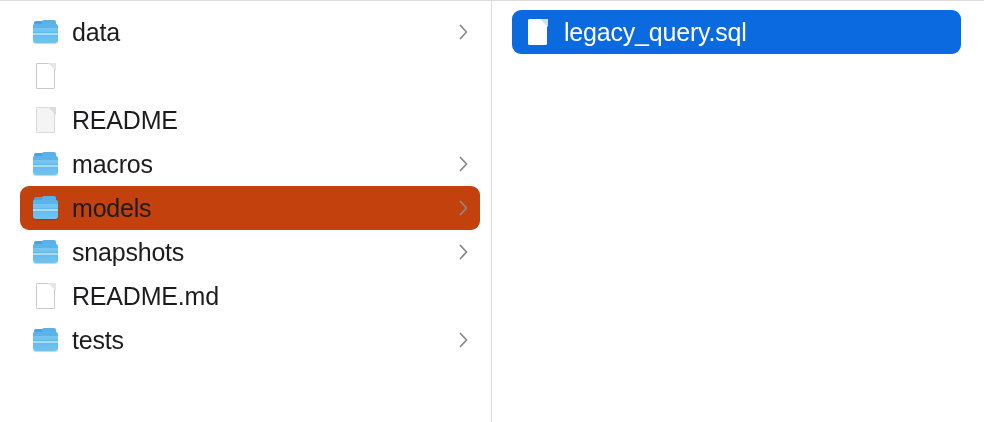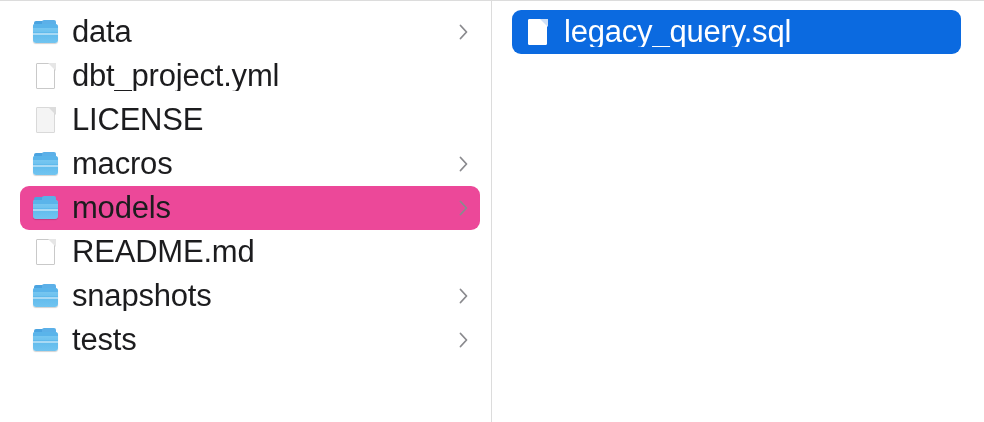--- a/index.html
+++ b/index.html
@@ -53,21 +53,21 @@
     margin: 0 11px 0 20px;
     padding: 0 10px 0 12px;
     box-sizing: border-box;
     border-radius: 9px;
   }
   .column-right .row {
     margin: 0 23px 0 20px;
   }
 
   .row.selected-inactive {
-    background: #ec4899;
+    background: #c2410c;
   }
   .row.selected-active {
     background: #0b6ae0;
   }
 
   .icon {
     flex: 0 0 auto;
     width: 28px;
     height: 30px;
     position: relative;
@@ -153,21 +153,21 @@
   
   .row.selected-active .icon-doc .page {
     background: #ffffff;
     border-color: #ffffff;
   }
   .row.selected-active .icon-doc .fold {
     border-top-color: #cfe0f7;
   }
 
   .label {
-    font-size: 31px;
+    font-size: 25px;
     line-height: 30px;
     color: #1c1c1e;
     letter-spacing: -0.2px;
     white-space: nowrap;
     flex: 1 1 auto;
     overflow: hidden;
   }
   .row.selected-active .label {
     color: #ffffff;
   }
@@ -205,33 +205,32 @@
             <svg width="12" height="20" viewBox="0 0 12 20">
               <path d="M2.5 3.5 L8.5 10 L2.5 16.5" fill="none" stroke="#8a8a8e" stroke-width="1.8" stroke-linecap="round" stroke-linejoin="round"></path>
             </svg>
           </span>
         </div>
         <div class="row">
           <span class="icon icon-doc">
             <span class="page"></span>
             <span class="fold"></span>
           </span>
-          <span class="label">dbt_project.yml</span>
           <span class="chevron hidden">
             <svg width="12" height="20" viewBox="0 0 12 20">
               <path d="M2.5 3.5 L8.5 10 L2.5 16.5" fill="none" stroke="#8a8a8e" stroke-width="1.8" stroke-linecap="round" stroke-linejoin="round"></path>
             </svg>
           </span>
         </div>
         <div class="row">
           <span class="icon icon-doc plain">
             <span class="page"></span>
             <span class="fold"></span>
           </span>
-          <span class="label">LICENSE</span>
+          <span class="label">README</span>
           <span class="chevron hidden">
             <svg width="12" height="20" viewBox="0 0 12 20">
               <path d="M2.5 3.5 L8.5 10 L2.5 16.5" fill="none" stroke="#8a8a8e" stroke-width="1.8" stroke-linecap="round" stroke-linejoin="round"></path>
             </svg>
           </span>
         </div>
         <div class="row">
           <span class="icon icon-folder">
             <span class="tab"></span>
             <span class="tab2"></span>
@@ -248,48 +247,48 @@
         </div>
         <div class="row selected-inactive">
           <span class="icon icon-folder">
             <span class="tab"></span>
             <span class="tab2"></span>
             <span class="body"></span>
             <span class="lip"></span>
             <span class="shine"></span>
           </span>
           <span class="label">models</span>
+          <span class="chevron">
+            <svg width="12" height="20" viewBox="0 0 12 20">
+              <path d="M2.5 3.5 L8.5 10 L2.5 16.5" fill="none" stroke="#8a8a8e" stroke-width="1.8" stroke-linecap="round" stroke-linejoin="round"></path>
+            </svg>
+          </span>
+        </div>
+        <div class="row">
+          <span class="icon icon-folder">
+            <span class="tab"></span>
+            <span class="tab2"></span>
+            <span class="body"></span>
+            <span class="lip"></span>
+            <span class="shine"></span>
+          </span>
+          <span class="label">snapshots</span>
           <span class="chevron">
             <svg width="12" height="20" viewBox="0 0 12 20">
               <path d="M2.5 3.5 L8.5 10 L2.5 16.5" fill="none" stroke="#8a8a8e" stroke-width="1.8" stroke-linecap="round" stroke-linejoin="round"></path>
             </svg>
           </span>
         </div>
         <div class="row">
           <span class="icon icon-doc">
             <span class="page"></span>
             <span class="fold"></span>
           </span>
           <span class="label">README.md</span>
           <span class="chevron hidden">
-            <svg width="12" height="20" viewBox="0 0 12 20">
-              <path d="M2.5 3.5 L8.5 10 L2.5 16.5" fill="none" stroke="#8a8a8e" stroke-width="1.8" stroke-linecap="round" stroke-linejoin="round"></path>
-            </svg>
-          </span>
-        </div>
-        <div class="row">
-          <span class="icon icon-folder">
-            <span class="tab"></span>
-            <span class="tab2"></span>
-            <span class="body"></span>
-            <span class="lip"></span>
-            <span class="shine"></span>
-          </span>
-          <span class="label">snapshots</span>
-          <span class="chevron">
             <svg width="12" height="20" viewBox="0 0 12 20">
               <path d="M2.5 3.5 L8.5 10 L2.5 16.5" fill="none" stroke="#8a8a8e" stroke-width="1.8" stroke-linecap="round" stroke-linejoin="round"></path>
             </svg>
           </span>
         </div>
         <div class="row">
           <span class="icon icon-folder">
             <span class="tab"></span>
             <span class="tab2"></span>
             <span class="body"></span>

